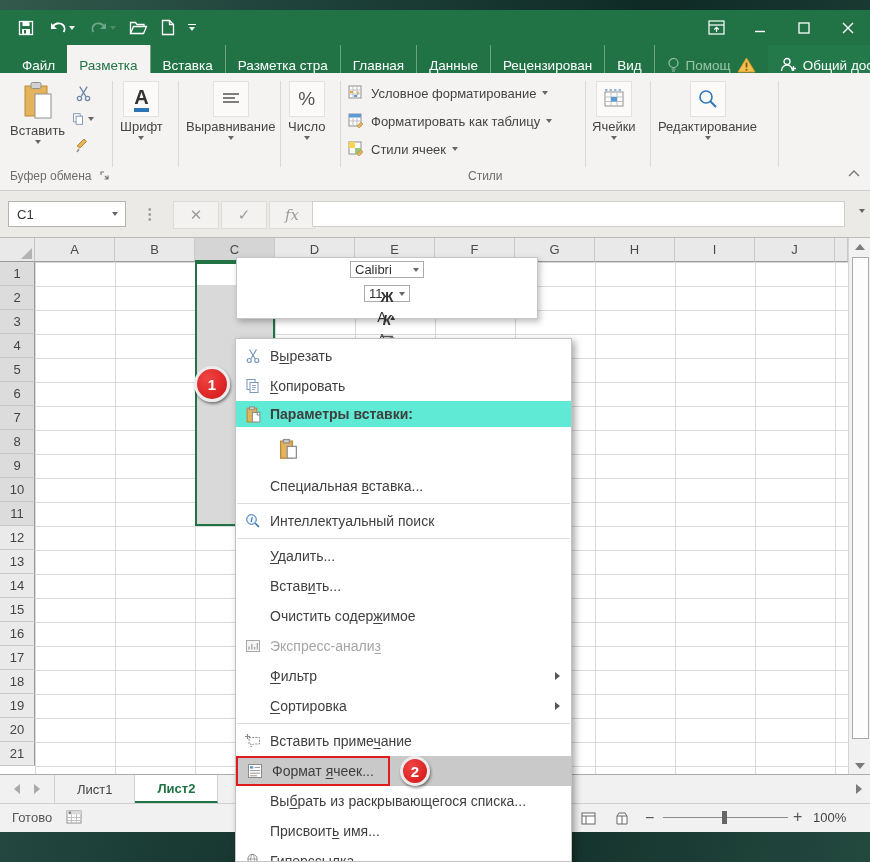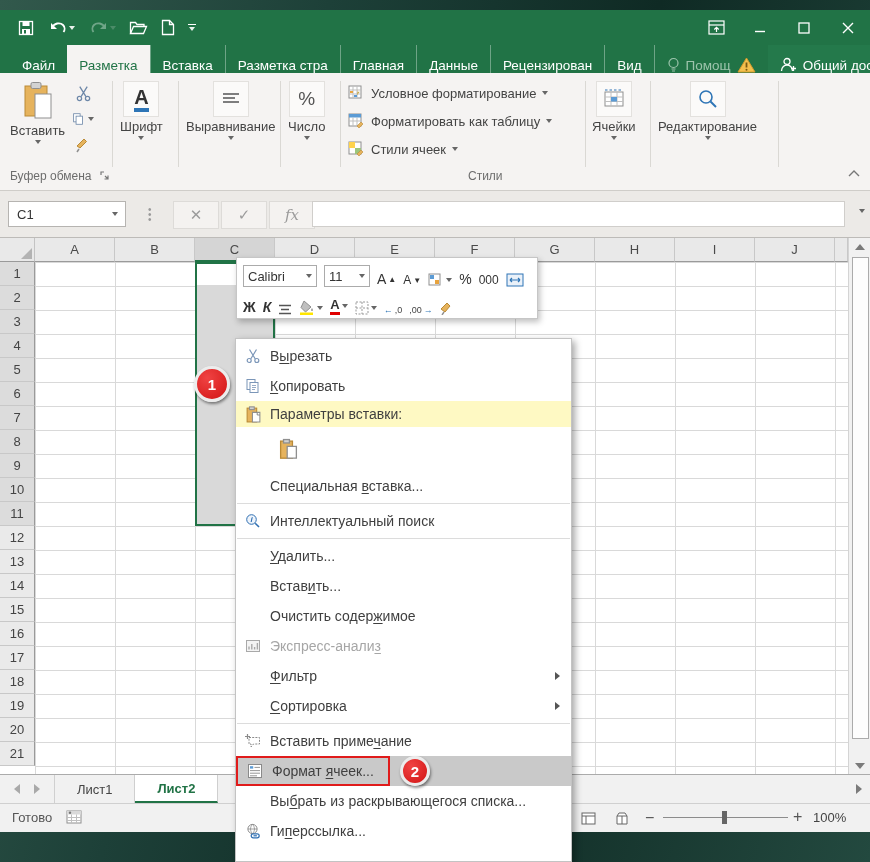--- a/index.html
+++ b/index.html
@@ -101,34 +101,34 @@
   .viewbtn{position:absolute;top:5px;width:24px;height:19px;display:flex;align-items:center;justify-content:center;}
   .zminus{position:absolute;left:645px;top:5px;font-size:16px;color:#555;}
   .ztrack{position:absolute;left:663px;top:13px;width:125px;height:1px;background:#8c8c8c;}
   .zthumb{position:absolute;left:722px;top:7px;width:5px;height:13px;background:#666;}
   .zplus{position:absolute;left:793px;top:4px;font-size:16px;color:#555;}
   .zpct{position:absolute;left:813px;top:6px;color:#444;text-align:right;}
   
   .minitb{position:absolute;left:236px;top:257px;width:302px;height:62px;background:#fff;
     border:1px solid #c6c6c6;box-shadow:2px 3px 6px rgba(0,0,0,.25);z-index:40;
     display:flex;flex-direction:column;justify-content:space-around;padding:2px 6px;box-sizing:border-box;}
-  .mrow{display:flex;align-items:flex-end;gap:7px;height:26px;}
+  .mrow{display:flex;align-items:center;gap:7px;height:26px;flex-direction:column;}
   .combo{border:1px solid #ababab;background:#fff;height:22px;display:flex;align-items:center;
     font-size:13px;color:#333;padding:0 4px;gap:5px;box-sizing:border-box;}
   .mbtn{display:flex;align-items:center;justify-content:center;font-size:14px;color:#333;gap:2px;}
   .bld{font-weight:bold;}
   .ita{font-style:italic;font-weight:bold;}
   
   .cmenu{position:absolute;left:235px;top:338px;width:337px;height:524px;background:#fff;
     border:1px solid #c3c3c3;box-shadow:3px 3px 7px rgba(0,0,0,.35);z-index:60;
     padding-top:2px;box-sizing:border-box;overflow:hidden;font-size:14px;color:#3f3f3f;}
   .mitem{height:30px;display:flex;align-items:center;}
   .mitem .gut{width:34px;display:flex;align-items:center;justify-content:center;flex:none;}
   .mitem u{text-underline-offset:2px;}
-  .mitem.band{background:#fef9c3;font-weight:normal;height:26px;}
+  .mitem.band{background:#5eead4;font-weight:bold;height:26px;}
   .mitem.hl{background:#c9c9c9;}
   .mitem.disabled{color:#a6a6a6;}
   .mitem .subarr{margin-left:auto;margin-right:10px;}
   .msep{height:1px;background:#dcdcdc;margin:2px 1px;}
   .pasterow{height:44px;display:flex;align-items:center;padding-left:34px;}
   .pastebtn{width:34px;height:30px;display:flex;align-items:center;justify-content:center;border:1px solid transparent;}
   .redbox{display:inline-flex;align-items:center;border:2px solid #e01b1b;padding:1px 14px 1px 0;height:24px;}
   .callout{width:30px;height:30px;border-radius:50%;background:radial-gradient(circle at 35% 30%,#f04343,#d21414);
     border:3px solid #ececec;box-shadow:1px 2px 3px rgba(0,0,0,.45);color:#fff;font-weight:bold;font-size:15px;
     display:flex;align-items:center;justify-content:center;box-sizing:border-box;}
@@ -723,20 +723,24 @@
             </span>
             <span class="mlabel">Формат <u>я</u>чеек...</span>
           </span>
           <span class="callout c2wrap">2</span>
         </div>
         <div class="mitem">
           <span class="gut"></span>
           <span class="mlabel">Вы<u>б</u>рать из раскрывающегося списка...</span>
         </div>
         <div class="mitem">
+          <span class="gut"></span>
+          <span class="mlabel">Присвоит<u>ь</u> имя...</span>
+        </div>
+        <div class="mitem">
           <span class="gut">
             <svg width="16" height="16" viewBox="0 0 16 16">
               <circle cx="7.5" cy="6" r="4.6" fill="#fff" stroke="#8a8a8a"></circle>
               <path d="M2.9 6 h9.2 M7.5 1.4 c-2.6 2.5 -2.6 6.7 0 9.2 c2.6 -2.5 2.6 -6.7 0 -9.2" fill="none" stroke="#8a8a8a" stroke-width="0.8"></path>
               <rect x="6.2" y="10.8" width="8" height="4" rx="2" fill="#fff" stroke="#2f6fb2" stroke-width="1.2"></rect>
               <path d="M8.5 12.8 h3.4" stroke="#2f6fb2" stroke-width="1.2"></path>
             </svg>
           </span>
           <span class="mlabel">Ги<u>п</u>ерссылка...</span>
         </div>

